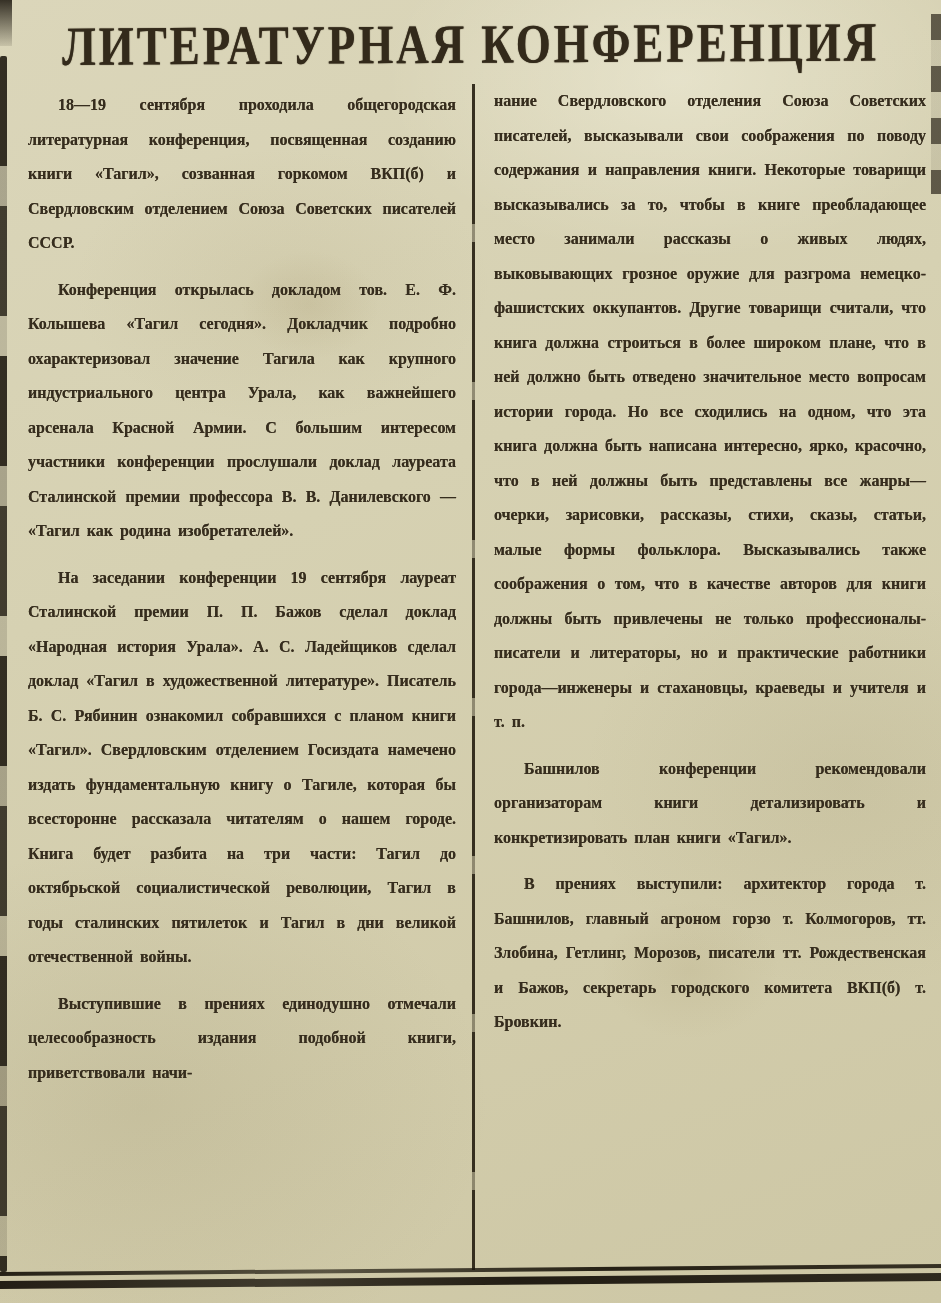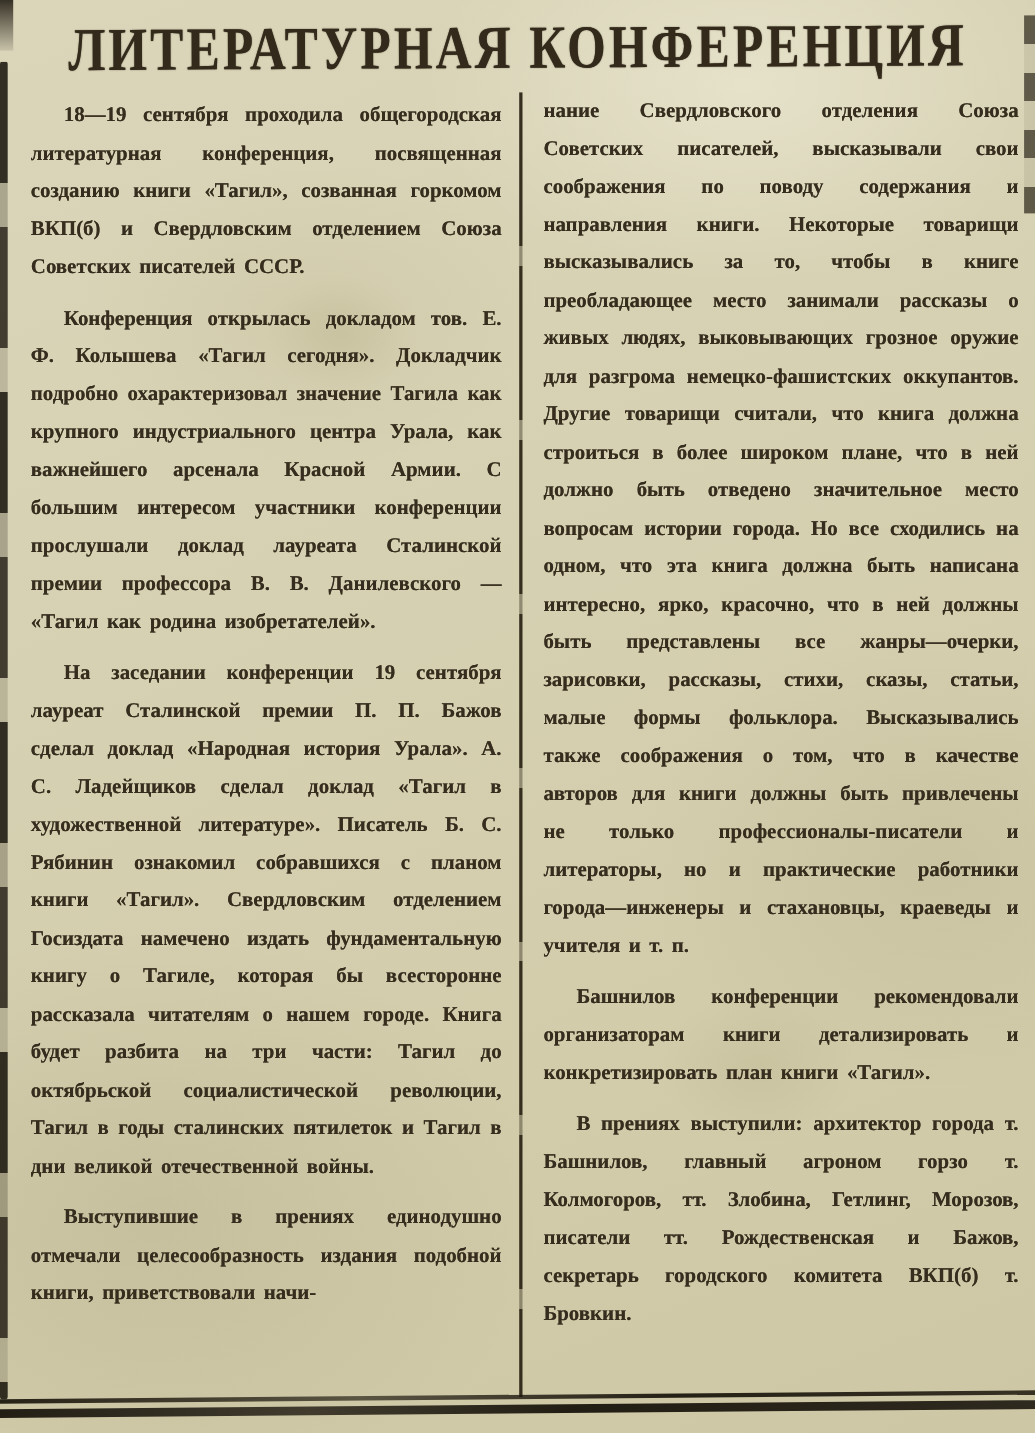--- a/index.html
+++ b/index.html
@@ -43,21 +43,21 @@
     color:#332a1b;transform:scale(0.96,1.18) rotate(-0.25deg);transform-origin:50% 0;
     text-shadow:0 0 1px rgba(45,35,20,0.85);
     white-space:nowrap;
   }
   
   .col{position:absolute;top:88px;}
   .col-left{left:28px;width:428px;}
   .col-right{left:494px;width:432px;top:84px;}
   .col p{
     margin:0 0 12px 0;text-align:justify;text-indent:30px;
-    font-size:19px;line-height:34.5px;font-weight:bold;
+    font-size:16px;line-height:34.5px;font-weight:bold;
     word-spacing:3px;hyphens:none;
     color:#362d1e;text-shadow:0 0 0.6px rgba(48,38,22,0.75);
   }
   .col p.no-indent{text-indent:0;}
   .divider{
     position:absolute;left:472px;top:84px;width:2.5px;height:1186px;
     background:repeating-linear-gradient(to bottom,
       rgba(40,33,19,0.92) 0 140px, rgba(40,33,19,0.40) 140px 158px);
   }
   

